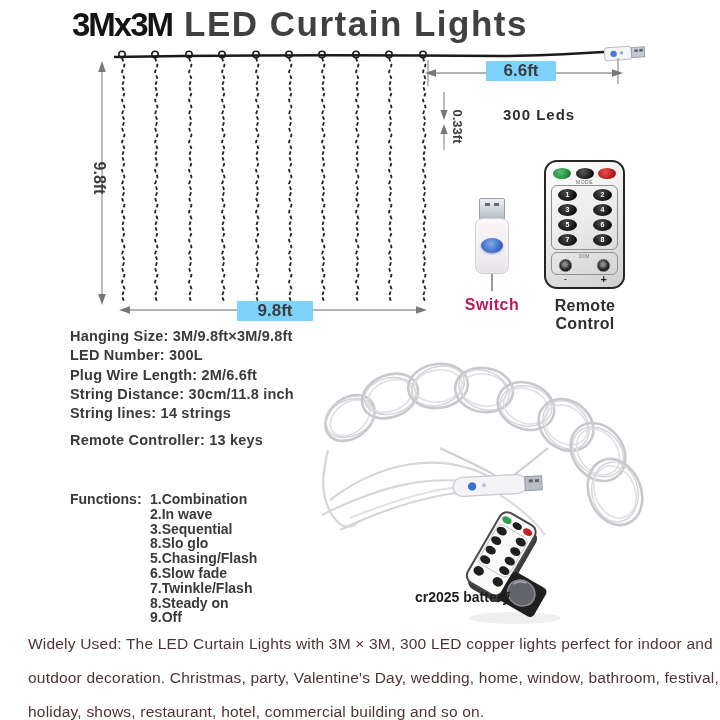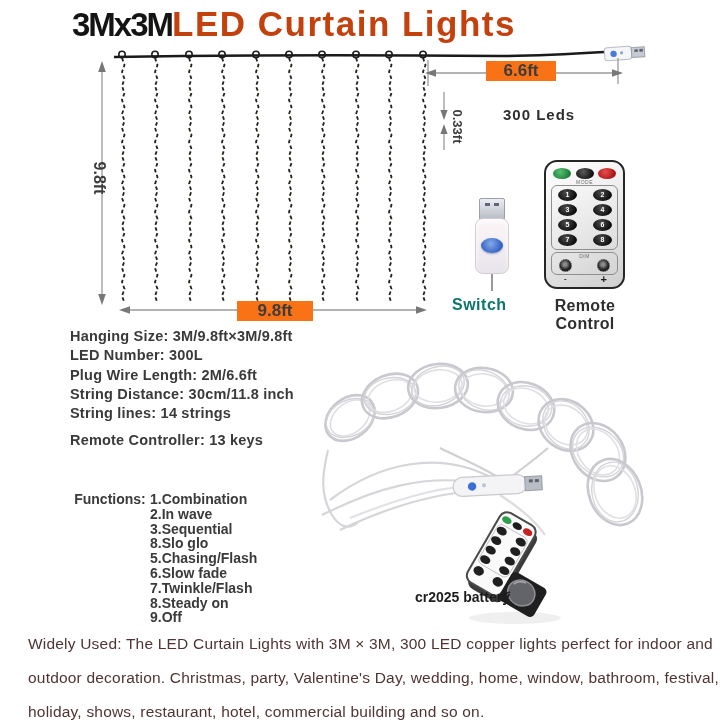--- a/index.html
+++ b/index.html
@@ -7,44 +7,44 @@
   body {
     width:720px; height:720px; background:#ffffff;
     font-family:"Liberation Sans", sans-serif; color:#222;
     position:relative; overflow:hidden;
   }
   .abs { position:absolute; }
 
   
   .title-row { left:72px; top:4px; display:flex; align-items:baseline; white-space:nowrap; }
   .title-prefix { font-size:33px; font-weight:700; letter-spacing:-2px; color:#141414; }
-  .title-main { font-size:35px; font-weight:700; letter-spacing:1.5px; color:#c2410c; }
-
-  
-  .dim-label { font-weight:700; color:#3c3c3c; background:#f97316; text-align:center; }
+  .title-main { font-size:35px; font-weight:700; letter-spacing:1.5px; color:#404040; margin-left:12px; }
+
+  
+  .dim-label { font-weight:700; color:#3c3c3c; background:#7dd3fc; text-align:center; }
   .lbl-h98   { left:74px;  top:169px; width:50px; font-size:16px; transform:rotate(90deg); background:transparent; }
   .lbl-w98   { left:237px; top:301px; width:76px; font-size:17px; padding:0 6px; }
   .lbl-66    { left:486px; top:61px;  width:70px; font-size:17px; padding:0 6px; }
   .lbl-033   { left:432px; top:119px; width:50px; font-size:13px; transform:rotate(90deg); background:transparent; }
   .lbl-leds  { left:503px; top:106px; font-size:15px; font-weight:700; letter-spacing:1px; color:#2e2e2e; }
 
   
   .usb-switch { left:470px; top:198px; width:44px; }
   .usb-tip { width:26px; height:22px; margin:0 auto; background:linear-gradient(180deg,#eceef2,#b7bcc5);
              border:1px solid #99a0ab; border-radius:2px; position:relative; }
   .usb-tip i { position:absolute; top:4px; width:5px; height:3px; background:#667; }
   .usb-tip i.s1 { left:5px; } .usb-tip i.s2 { right:5px; }
   .usb-body { width:34px; height:56px; margin:-2px auto 0; position:relative;
               background:linear-gradient(180deg,#fbf3f4,#f4f0f4 45%,#e7e3ea);
               border:1px solid #d5cbd3; border-radius:8px; box-shadow:inset 0 3px 4px rgba(255,255,255,.9); }
   .usb-btn { width:22px; height:15px; border-radius:50%; margin:19px auto 0;
              background:radial-gradient(circle at 45% 38%, #85abe8, #2d5cc0 75%);
              box-shadow:0 1px 2px rgba(40,60,120,.4); }
   .usb-wire { width:2px; height:17px; background:#9a9a9a; margin:0 auto; }
-  .lbl-switch { left:452px; top:296px; width:80px; text-align:left; font-size:16px; font-weight:700; color:#0f766e; letter-spacing:.5px; }
+  .lbl-switch { left:452px; top:296px; width:80px; text-align:center; font-size:16px; font-weight:700; color:#be185d; letter-spacing:.5px; }
 
   
   .remote { left:544px; top:160px; width:81px; height:129px;
             background:linear-gradient(150deg,#ffffff 0%,#ececec 45%,#cfcfcf 100%);
             border:2.5px solid #262626; border-radius:13px; padding:6px 5px 4px; }
   .remote-top { display:flex; justify-content:space-between; padding:0 2px; }
   .rbtn { width:18px; height:11px; border-radius:50%; }
   .rbtn.green { background:radial-gradient(circle at 40% 35%, #54c271, #1c7a36 78%); }
   .rbtn.black { background:radial-gradient(circle at 40% 35%, #5a5a5a, #0d0d0d 78%); }
   .rbtn.red   { background:radial-gradient(circle at 40% 35%, #ea4f4f, #a21111 78%); }
@@ -64,21 +64,21 @@
                padding:0 11px 0 13px; height:9px; line-height:8px; }
   .dim-signs .minus { font-size:8px; } .dim-signs .plus { font-size:11px; }
   .lbl-remote { left:540px; top:297px; width:90px; text-align:center; font-size:16px; font-weight:700;
                 color:#2e2e2e; line-height:17.5px; letter-spacing:.3px; }
 
   
   .specs { left:70px; top:327px; width:340px; font-size:14.5px; font-weight:700; color:#3a3a3a; letter-spacing:.2px; }
   .spec-line { height:19.3px; line-height:19.3px; white-space:nowrap; }
   .spec-line.gap { margin-top:8px; }
   .functions { left:70px; top:492px; display:flex; font-size:14px; font-weight:700; color:#3a3a3a; }
-  .fn-label { width:80px; line-height:14.8px;text-align:center; }
+  .fn-label { width:80px; line-height:14.8px; }
   .fn-col div { line-height:14.8px; white-space:nowrap; }
 
   
   .footer { left:28px; top:627px; width:676px; font-size:15.5px; font-weight:400;
             color:#503434; letter-spacing:.2px; }
   .footer div { height:34px; line-height:34px; white-space:nowrap; }
 
   svg text { font-family:"Liberation Sans", sans-serif; }
 </style>
 </head>

